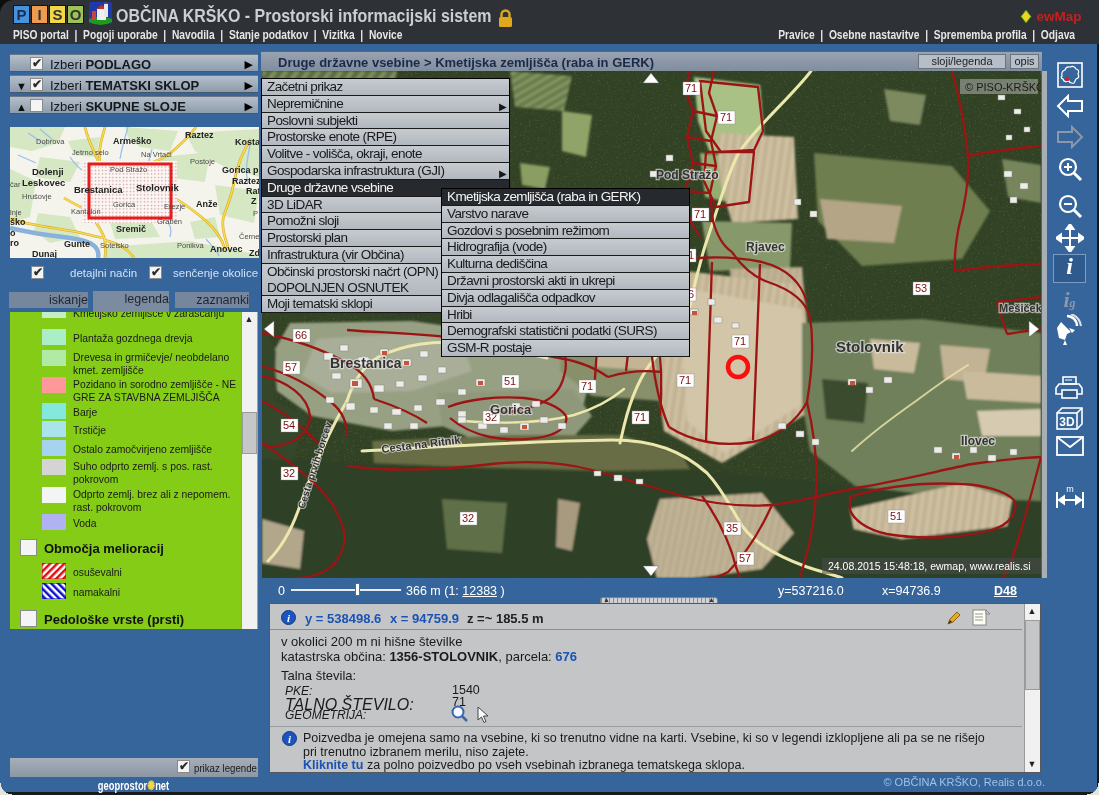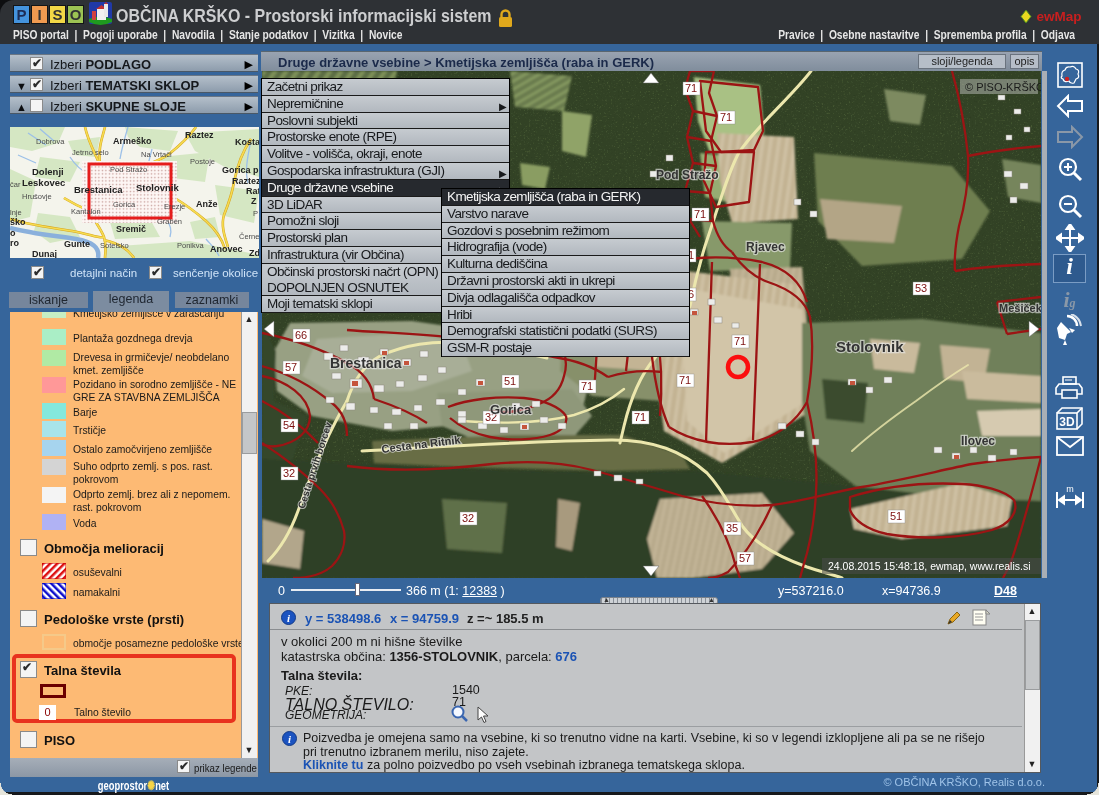--- a/index.html
+++ b/index.html
@@ -18,23 +18,23 @@
 
 .selbar { left:10px; width:248px; height:18px; background:linear-gradient(#b4bfca,#8d9cac); border-top:1px solid #6a7684; border-bottom:1px solid #4a5866; color:#15181c; font-size:13px; }
 .selbar .cb { position:absolute; left:20px; top:2px; }
 .selbar .lab { position:absolute; left:40px; top:2px; }
 .selbar .arr { position:absolute; right:5px; top:3px; font-size:11px; color:#000; }
 .ltri { position:absolute; left:6px; font-size:11px; color:#0b0d10; }
 .cbx { width:13px; height:13px; background:#f4f4f4; border:1px solid #8a8a8a; display:inline-block; position:relative; }
 .cbx.ck:before { content:"\2714"; position:absolute; left:1px; top:-2px; font-size:12px; color:#2b2b2b; font-weight:bold; }
 #ovmap { left:10px; top:85px; width:249px; height:131px; background:#fdfdfb; }
 #cbrow { left:0px; top:221px; width:259px; height:22px; color:#cfe3f8; font-size:11.5px; }
-.tab { top:250px; height:16px; background:#76869c; color:#1f2630; font-size:12.5px; text-align:center; padding-top:1px; box-sizing:border-box; }
+.tab { top:250px; height:16px; background:#76869c; color:#1f2630; font-size:12.5px; text-align:right; padding-top:1px; box-sizing:border-box; }
 #tab2 { background:#7c8ca0; height:23px; top:249px; }
-#legpanel { left:10px; top:270px; width:248px; height:446px; background:#fdba74; overflow:hidden; }
+#legpanel { left:10px; top:270px; width:248px; height:317px; background:#84cc16; overflow:hidden; }
 #prikaz { left:10px; top:716px; width:248px; height:19px; background:linear-gradient(#a6aeb8,#8c97a5); font-size:12px; color:#1a1a1a; }
 #geop { left:10px; top:736px; width:248px; height:16px; text-align:center; color:#fff; font-size:13px; font-weight:bold; }
 
 .lrow { position:absolute; left:0; width:230px; font-size:11.5px; color:#1a1a1a; }
 .sw { }
 .sw { position:absolute; left:32px; width:24px; height:16px; }
 .ltx { position:absolute; left:63px; top:1px; white-space:nowrap; line-height:13px; font-size:11px; transform:scaleX(0.94); transform-origin:0 0; }
 .lcb { position:absolute; left:10px; width:17px; height:17px; }
 .lhd { position:absolute; left:34px; top:2px; font-size:13px; font-weight:bold; color:#111; white-space:nowrap; }
 
@@ -634,21 +634,21 @@
   <svg style="position:absolute;left:701px;top:4px" width="20" height="19">
       <rect x="2" y="2" width="13" height="15" fill="#fffef2" stroke="#888"></rect>
       <path d="M15 2 L19 6 L15 6 Z" fill="#d8d8c8" stroke="#888"></path>
       <line x1="4" y1="6" x2="12" y2="6" stroke="#999"></line>
       <line x1="4" y1="9" x2="12" y2="9" stroke="#999"></line>
       <line x1="4" y1="12" x2="12" y2="12" stroke="#999"></line>
     </svg>
   <div style="position:absolute;left:0px;top:25px;width:752px;border-top:1px solid #8a8d90"></div>
   <div style="position:absolute;left:11px;top:30px">v okolici 200 m ni hišne številke</div>
   <div style="position:absolute;left:11px;top:45px">katastrska občina: <b>1356-STOLOVNIK</b>, parcela: <b style="color:#1b53b4">676</b></div>
-  <div style="position:absolute;left:11px;top:64px;font-weight:bold">Talna števila:</div>
+  <div style="position:absolute;left:11px;top:64px;font-weight:normal">Talna števila:</div>
   <div style="position:absolute;left:15px;top:80px;font-style:italic;font-size:12px">PKE:</div>
   <div style="position:absolute;left:182px;top:79px;font-size:12.5px">1540</div>
   <div style="position:absolute;left:15px;top:92px;font-style:italic;font-size:16px">TALNO ŠTEVILO:</div>
   <div style="position:absolute;left:182px;top:91px;font-size:12.5px">71</div>
   <div style="position:absolute;left:15px;top:104px;font-style:italic;font-size:12px">GEOMETRIJA:</div>
   <svg style="position:absolute;left:180px;top:100px" width="20" height="20">
       <circle cx="8" cy="8" r="5.5" fill="#f4f8ff" stroke="#3a66b0" stroke-width="2"></circle>
       <line x1="12" y1="12" x2="17" y2="17" stroke="#3a66b0" stroke-width="2.5"></line>
     </svg>
   <svg style="position:absolute;left:206px;top:102px" width="14" height="18">

